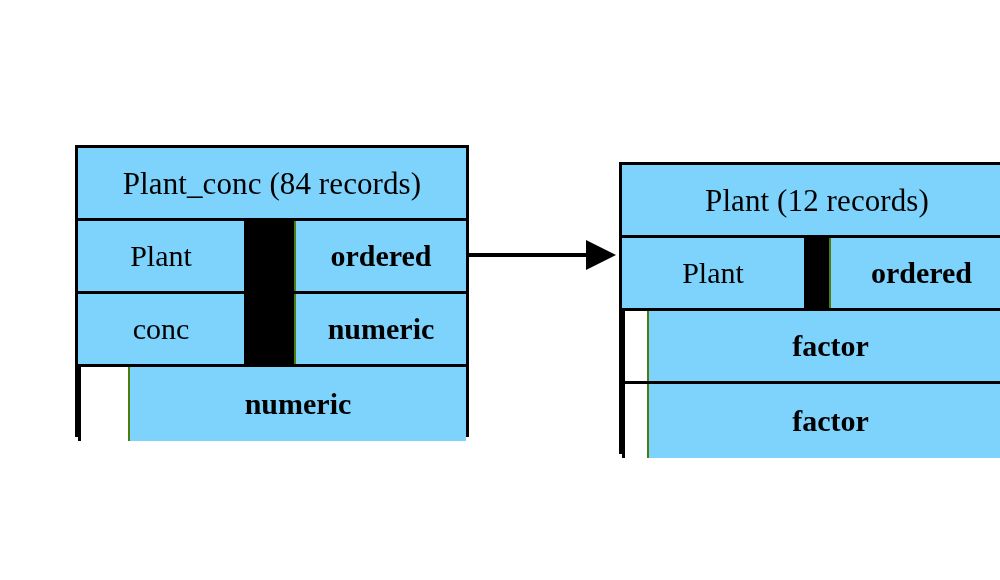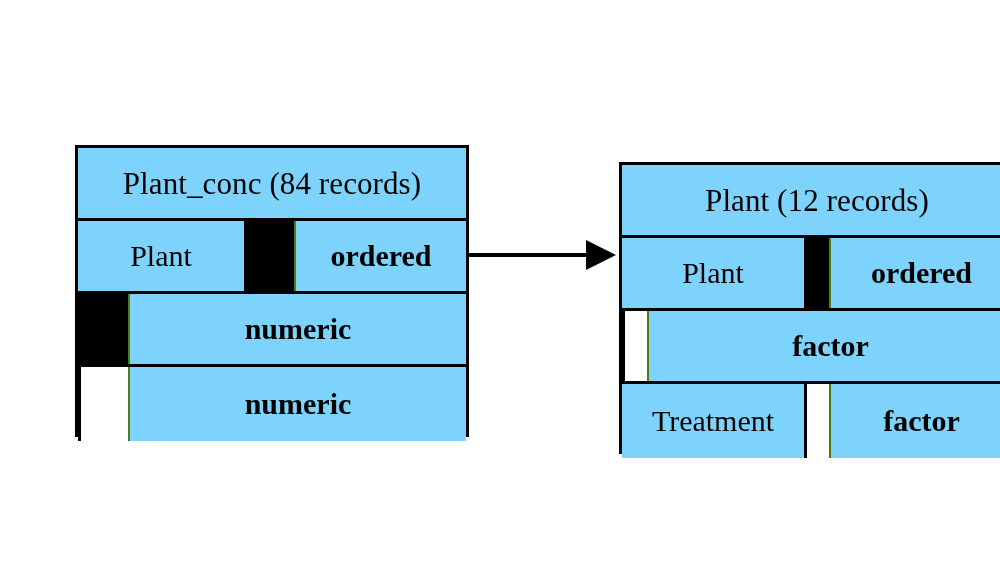--- a/index.html
+++ b/index.html
@@ -111,20 +111,21 @@
       <span class="title-text">Plant_conc (84 records)</span>
     </div>
 
     <div class="field-row">
       <div class="cell cell-name">Plant</div>
       <div class="cell cell-key filled"></div>
       <div class="cell cell-type">ordered</div>
     </div>
 
     <div class="field-row">
+      <div class="cell cell-name">conc</div>
       <div class="cell cell-key filled"></div>
       <div class="cell cell-type">numeric</div>
     </div>
 
     <div class="field-row last">
       <div class="cell cell-key"></div>
       <div class="cell cell-type">numeric</div>
     </div>
   </div>
 
@@ -144,19 +145,18 @@
       <div class="cell cell-key filled"></div>
       <div class="cell cell-type">ordered</div>
     </div>
 
     <div class="field-row">
       <div class="cell cell-key"></div>
       <div class="cell cell-type">factor</div>
     </div>
 
     <div class="field-row last">
-      <div class="cell cell-name">Treatment</div>
       <div class="cell cell-key"></div>
       <div class="cell cell-type">factor</div>
     </div>
   </div>
 
 </div>
 
 </body></html>

